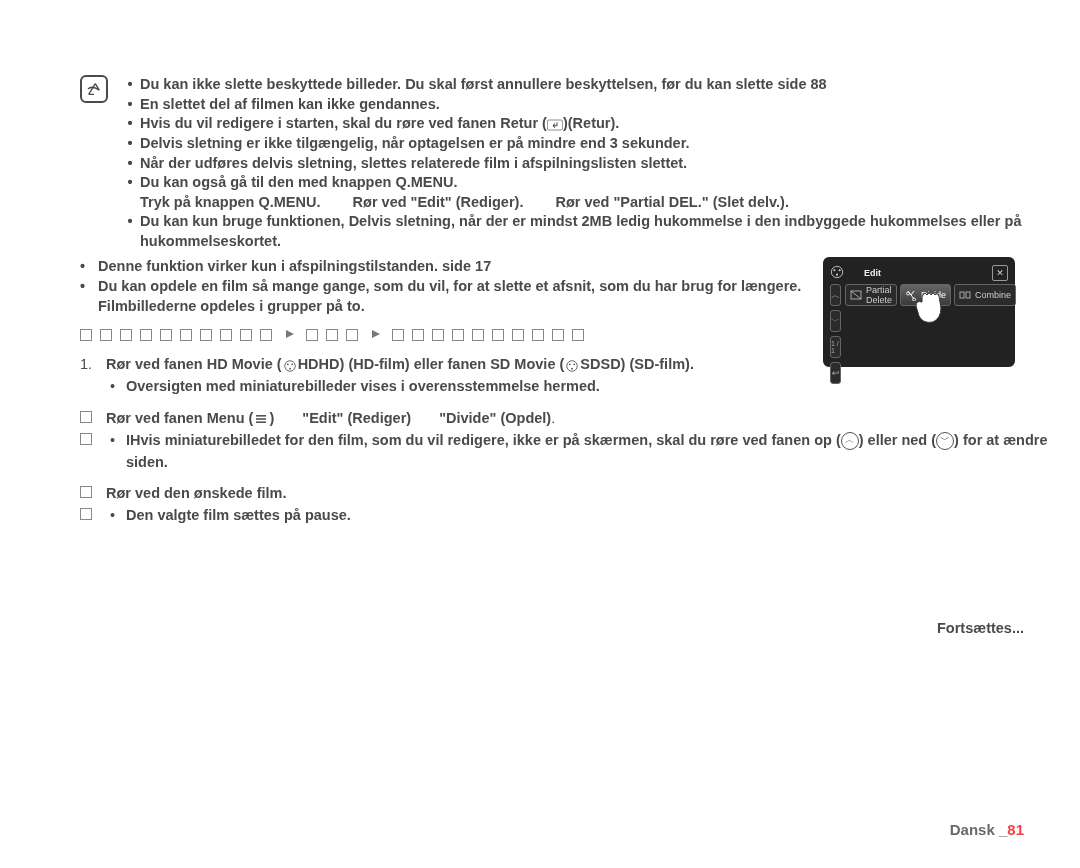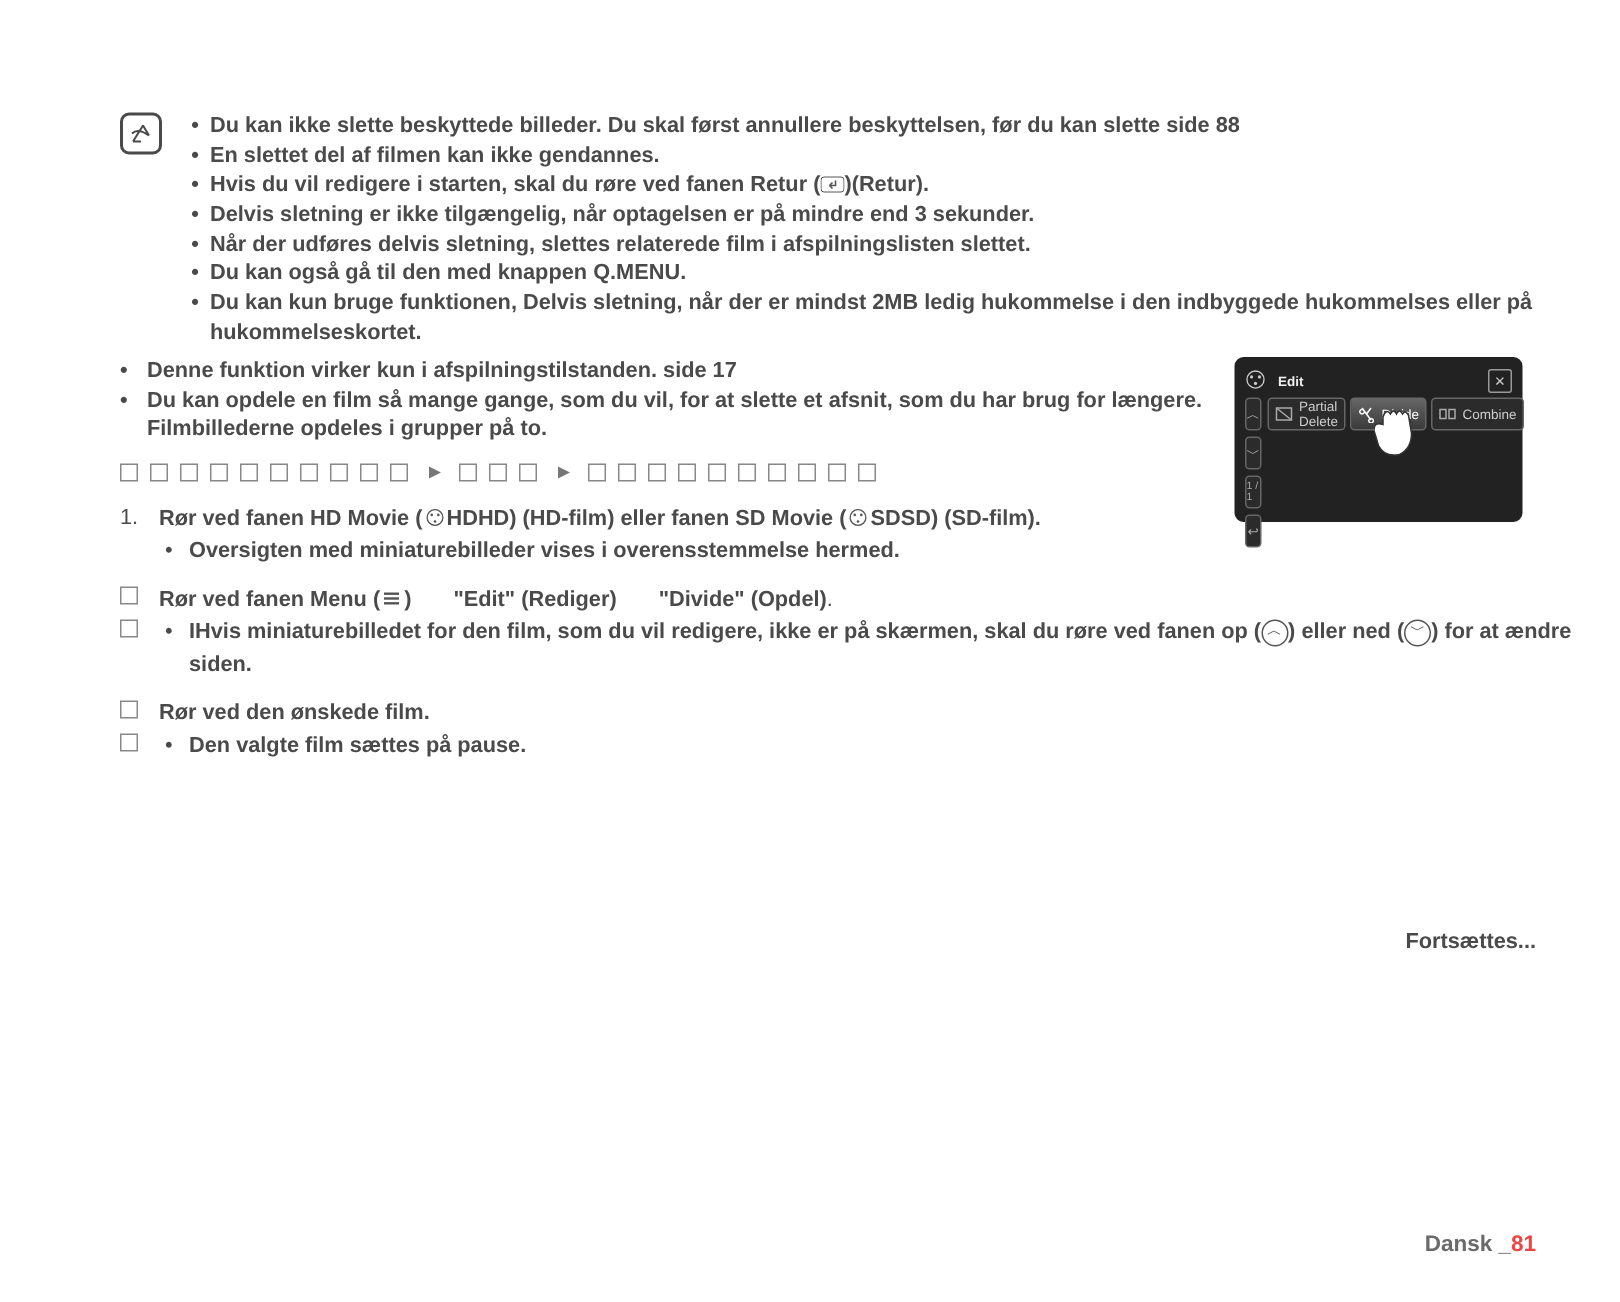--- a/index.html
+++ b/index.html
@@ -104,21 +104,21 @@
     height:110px;
     border:3px solid #222;
     border-radius:6px;
     background:#222;
     box-sizing:border-box;
     padding:4px;
     color:#eee;
     font-size:9px;
   }
   .device .top { display:flex; align-items:center; justify-content:space-between; height:18px; }
-  .device .top .left { display:flex; align-items:center; gap:8px; }
+  .device .top .left { display:flex; align-items:center; gap:20px; }
   .device .top .left svg { width:14px; height:14px; }
   .device .top .close { width:14px; height:14px; border:1px solid #999; border-radius:2px; display:flex; align-items:center; justify-content:center; font-size:9px; color:#ccc;}
   .device .main { display:flex; gap:4px; margin-top:2px; }
   .device .side { width:22px; display:flex; flex-direction:column; gap:4px; }
   .device .side .btn { height:20px; border:1px solid #666; border-radius:3px; display:flex; align-items:center; justify-content:center; background:#2b2b2b; color:#aaa; font-size:9px;}
   .device .list { flex:1; display:flex; flex-direction:row; gap:3px; }
   .device .list .item { height:20px; border:1px solid #666; border-radius:3px; display:flex; align-items:center; gap:4px; padding:0 4px; background:#2b2b2b; color:#ccc;}
   .device .list .item.sel { background: linear-gradient(#666,#3a3a3a); color:#fff; position:relative;}
   .device .list .item svg { width:12px; height:12px; flex:0 0 12px; }
   .device .hand { position:absolute; pointer-events:none; }
@@ -180,20 +180,25 @@
           <div class="txt">Delvis sletning er ikke tilgængelig, når optagelsen er på mindre end 3 sekunder.</div>
         </div>
       <div class="row">
           <div class="dot">•</div>
           <div class="txt">Når der udføres delvis sletning, slettes relaterede film i afspilningslisten slettet.</div>
         </div>
       <div class="row">
           <div class="dot">•</div>
           <div class="txt">
         <span>Du kan også gå til den med knappen </span><span class="reg">Q.MENU.</span>
+        <div>
+          <span>Tryk på knappen </span><span class="reg">Q.MENU. </span><span class="gap"></span>
+          <span>Rør ved </span><span class="reg">"Edit"</span><span class="reg"> (Rediger). </span><span class="gap"></span>
+          <span>Rør ved </span><span class="reg">"Partial DEL."</span><span class="reg"> (Slet delv.).</span>
+        </div>
       </div>
         </div>
       <div class="row">
           <div class="dot">•</div>
           <div class="txt">Du kan kun bruge funktionen, Delvis sletning, når der er mindst 2MB ledig hukommelse i den indbyggede hukommelses eller på hukommelseskortet.</div>
         </div>
     </div>
 
 
     <div class="section-body">

